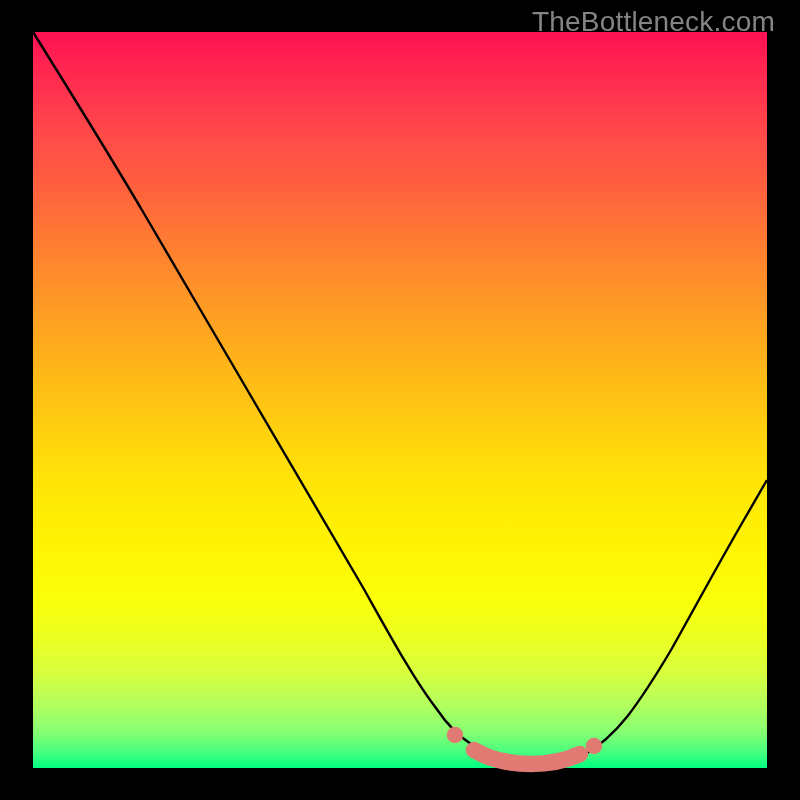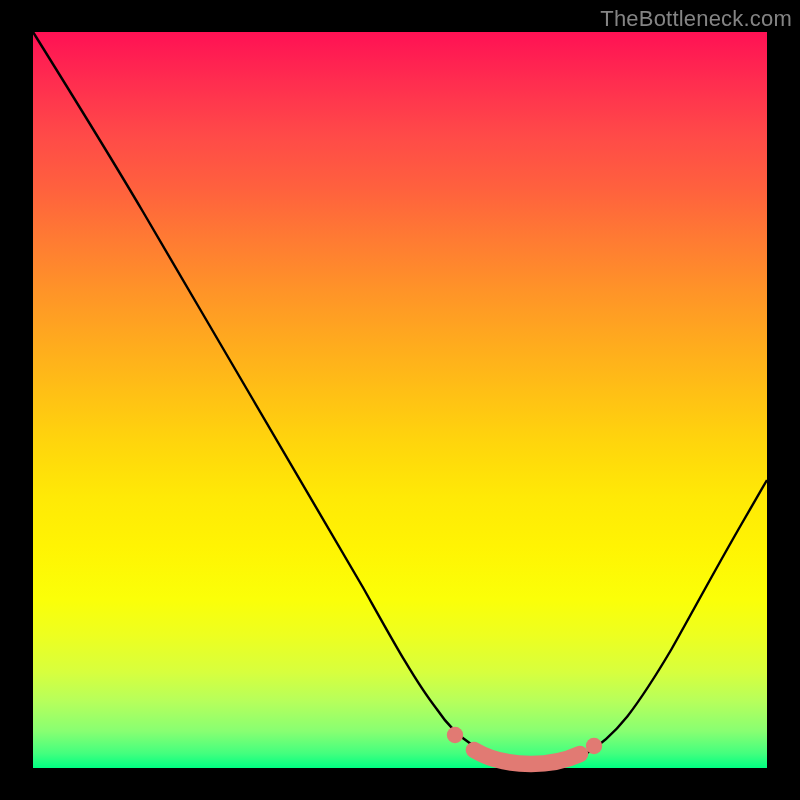--- a/index.html
+++ b/index.html
@@ -43,23 +43,23 @@
     );
   }
   svg.curve {
     position: absolute;
     left: 0; top: 0; width: 100%; height: 100%;
     overflow: visible;
   }
   .watermark {
     position: absolute;
     top: 6px;
-    right: 8px;
+    right: 25px;
     font-family: Arial, Helvetica, sans-serif;
-    font-size: 22px;
+    font-size: 28px;
     color: #848484;
     letter-spacing: 0.2px;
   }
 </style>
 </head>
 <body>
 
 <div class="stage">
 
   <div class="plot-region">

